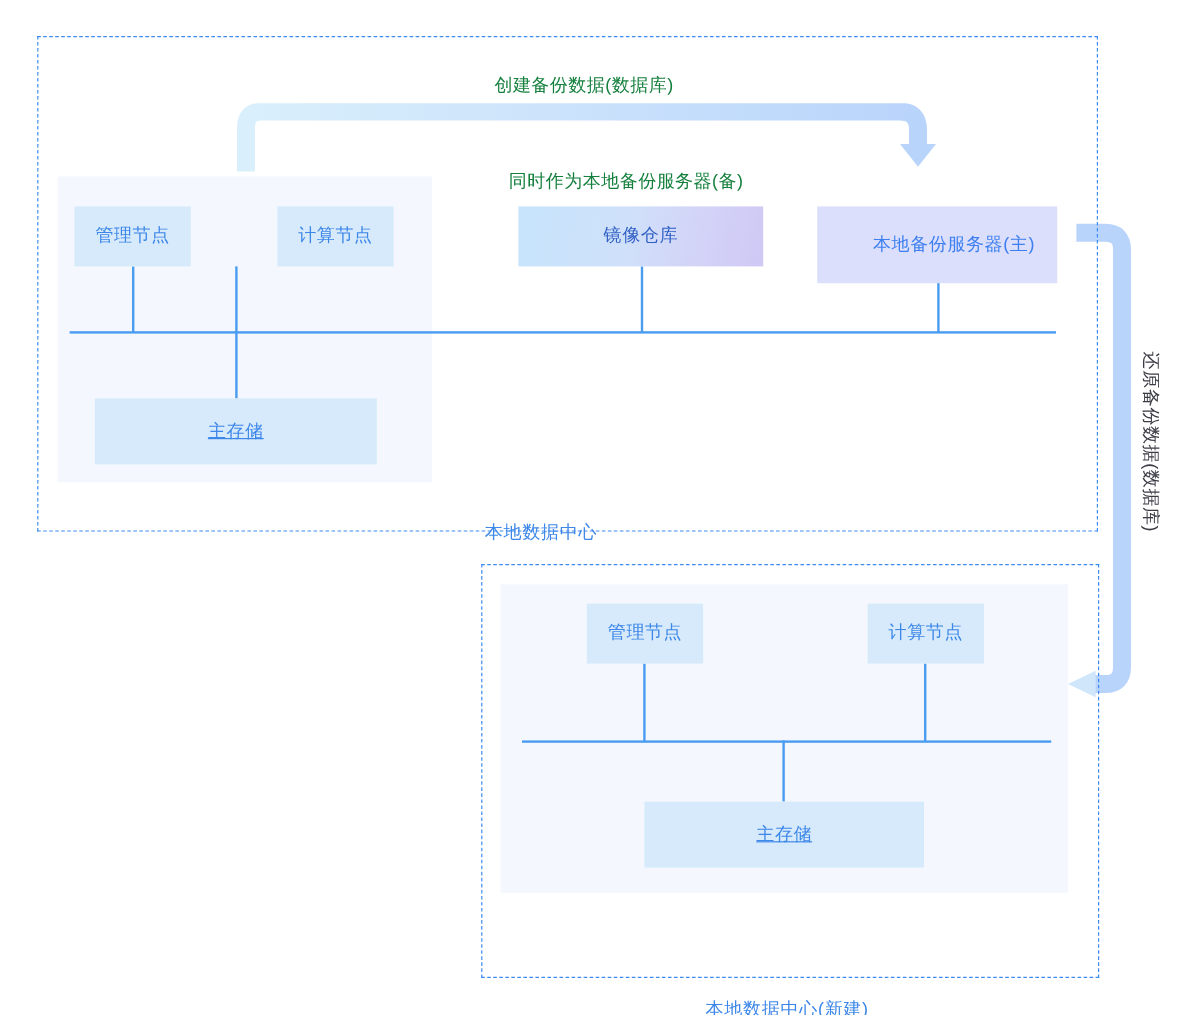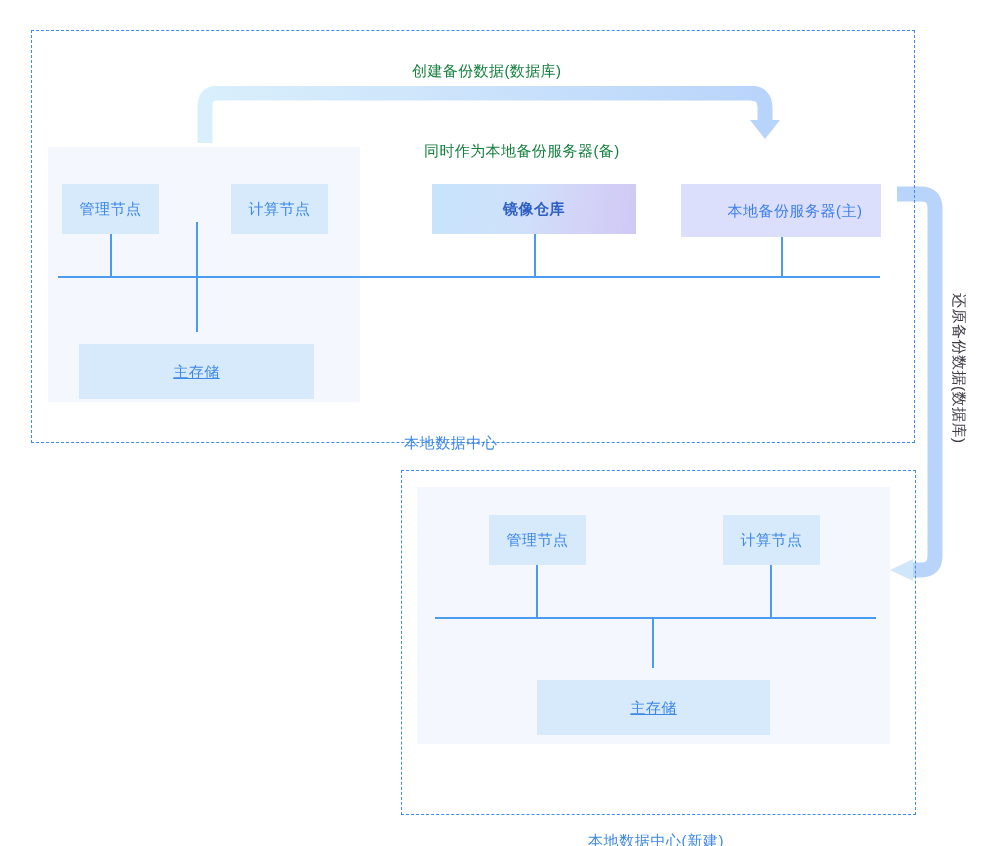--- a/index.html
+++ b/index.html
@@ -31,39 +31,38 @@
   .node {
     position: absolute;
     box-sizing: border-box;
     display: flex;
     align-items: center;
     justify-content: center;
     font-size: 15px;
     letter-spacing: 0.5px;
     text-align: center;
     line-height: 1.2;
-    margin-top: 12px;
   }
   .node-blue {
     background: #d6eafb;
     color: #3d87e8;
   }
   .node-storage {
     background: #d6eafb;
     color: #3d87e8;
     text-decoration: underline;
   }
   .node-purple {
     background: #dcdffb;
     color: #3d7ff0;
   }
   .node-gradient {
     background: linear-gradient(100deg, #c6e4fb 0%, #cfe0fa 45%, #d3d2f7 75%, #cfc9f5 100%);
     color: #2f5fc4;
-    font-weight: bold;
+    font-weight: normal;
   }
   .bus-line {
     position: absolute;
     background: #4a9cf0;
     height: 2px;
   }
   .drop-line {
     position: absolute;
     background: #4a9cf0;
     width: 2px;
@@ -133,21 +132,21 @@
   </div>
 
   <div class="node node-blue" style="left:231px; top:172px; width:97px; height:50px;">
     <span>计算节点</span>
   </div>
 
   <div class="node node-gradient" style="left:432px; top:172px; width:204px; height:50px;">
     <span>镜像仓库</span>
   </div>
 
-  <div class="node node-purple" style="left:681px; top:172px; width:200px; height:53px;padding-left:28px;">
+  <div class="node node-purple" style="left:681px; top:172px; width:200px; height:64px;padding-left:28px;">
     <span>本地备份服务器(主)</span>
   </div>
 
   <div class="node node-storage" style="left:79px; top:332px; width:235px; height:55px;">
     <span>主存储</span>
   </div>
 
   <div class="caption" style="left:412px; top:62px;">
     <span>创建备份数据(数据库)</span>
   </div>

